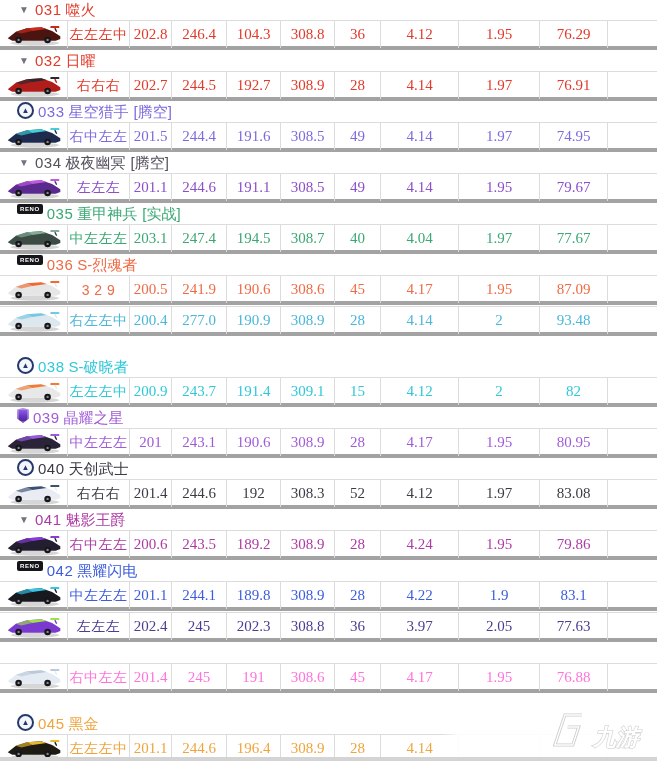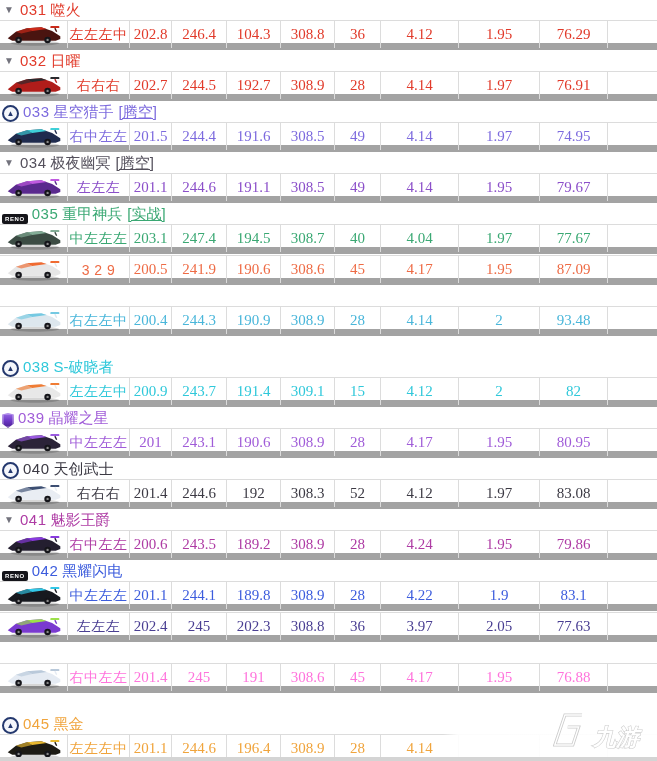--- a/index.html
+++ b/index.html
@@ -3,26 +3,26 @@
 <meta charset="utf-8">
 <style>
   html,body{margin:0;padding:0;background:#fff;}
   #app{
     position:relative;width:657px;height:761px;overflow:hidden;
     background:#fff;font-family:"Liberation Sans",sans-serif;
   }
   .entry{height:51px;}
   
   .hrow{
-    height:20px;display:flex;align-items:flex-end;gap:4px;
-    padding-left:2px;font-size:15px;color:var(--hc);
+    height:20px;display:flex;align-items:flex-start;gap:4px;
+    padding-left:17px;font-size:15px;color:var(--hc);
     line-height:20px;white-space:nowrap;cursor:pointer;
   }
   .hno{letter-spacing:0.5px;}
-  .htag{margin-left:1px;text-decoration:underline;}
+  .htag{margin-left:1px;}
   
   .badge{flex:0 0 auto;display:inline-flex;align-items:center;justify-content:center;}
   .badge-arrow{width:14px;color:#73737d;font-size:10px;}
   .badge-arrow::before{content:"▼";}
   .badge-circleA{
     width:13px;height:13px;border-radius:50%;
     border:2px solid #24386e;background:#f4f6fb;color:#24386e;
     font-size:8px;line-height:13px;font-weight:bold;
   }
   .badge-circleA::before{content:"▲";}
@@ -35,21 +35,21 @@
     width:12px;height:15px;
     background:linear-gradient(180deg,#9a6ae8 0%,#6a35c2 55%,#4a2090 100%);
     clip-path:polygon(50% 100%,2% 72%,2% 10%,50% 0%,98% 10%,98% 72%);
     box-shadow:inset 0 0 0 2px rgba(255,255,255,0.25);
   }
   
   .drow{
     height:30px;box-sizing:border-box;
     display:grid;
     grid-template-columns:68px 62px 42px 55px 54px 54px 46px 78px 81px 68px 49px;
-    border-top:1px solid #dcdcdc;border-bottom:7px solid #a3a3a3;
+    border-top:1px solid #dcdcdc;border-bottom:4px solid #a3a3a3;
     color:var(--dc);
   }
   .cell{
     display:flex;align-items:center;justify-content:center;
     border-right:1px solid #dcdcdc;overflow:hidden;box-sizing:border-box;
   }
   .cell:last-child{border-right:none;margin-top:27px;}
   .c-img{padding:1px 2px;}
   .c-drift{font-size:14px;letter-spacing:0.5px;}
   .c-val{font-family:"Liberation Serif","DejaVu Serif",serif;font-size:15px;}
@@ -242,20 +242,26 @@
       <div class="cell c-val">308.7</div>
       <div class="cell c-val">40</div>
       <div class="cell c-val">4.04</div>
       <div class="cell c-val">1.97</div>
       <div class="cell c-val">77.67</div>
       <div class="cell c-val">46</div>
     </div>
   </section>
 
   <section class="entry" style="--hc: #ee6b45; --dc: #ee6b45; --cb: #e6e6e6; --ca: #f06a30;">
+    <div class="hrow">
+      <span class="badge badge-reno">RENO</span>
+      <span class="hno">036</span>
+      <span class="hname">S-烈魂者</span>
+      <span class="htag"></span>
+    </div>
     <div class="drow">
       <div class="cell c-img">
         <svg class="car" viewBox="0 0 64 26">
           <ellipse cx="33" cy="22.5" rx="27" ry="2.8" fill="#000" opacity="0.16"></ellipse>
           <path d="M3 17 L12 10 L24 6 L40 5 L52 9 L61 15 L61 18 L56 20 L8 20 Z" fill="var(--cb)"></path>
           <path d="M24 6 L40 5 L46 7 L30 9 Z" fill="var(--ca)"></path>
           <path d="M12 10 L24 6 L30 9 L18 12 Z" fill="var(--ca)" opacity="0.65"></path>
           <rect x="50" y="3.5" width="10" height="2.4" rx="1" fill="var(--ca)"></rect>
           <path d="M55 6 L57 10" stroke="var(--cb)" stroke-width="1.5"></path>
           <circle cx="15" cy="19" r="3.6" fill="#15151a"></circle>
@@ -288,21 +294,21 @@
           <rect x="50" y="3.5" width="10" height="2.4" rx="1" fill="var(--ca)"></rect>
           <path d="M55 6 L57 10" stroke="var(--cb)" stroke-width="1.5"></path>
           <circle cx="15" cy="19" r="3.6" fill="#15151a"></circle>
           <circle cx="47" cy="19" r="3.6" fill="#15151a"></circle>
           <circle cx="15" cy="19" r="1.3" fill="#8a8a8a"></circle>
           <circle cx="47" cy="19" r="1.3" fill="#8a8a8a"></circle>
         </svg>
       </div>
       <div class="cell c-drift">右左左中</div>
       <div class="cell c-val">200.4</div>
-      <div class="cell c-val">244.3</div>
+      <div class="cell c-val">277.0</div>
       <div class="cell c-val">190.9</div>
       <div class="cell c-val">308.9</div>
       <div class="cell c-val">28</div>
       <div class="cell c-val">4.14</div>
       <div class="cell c-val">2</div>
       <div class="cell c-val">93.48</div>
       <div class="cell c-val">16</div>
     </div>
   </section>
 

